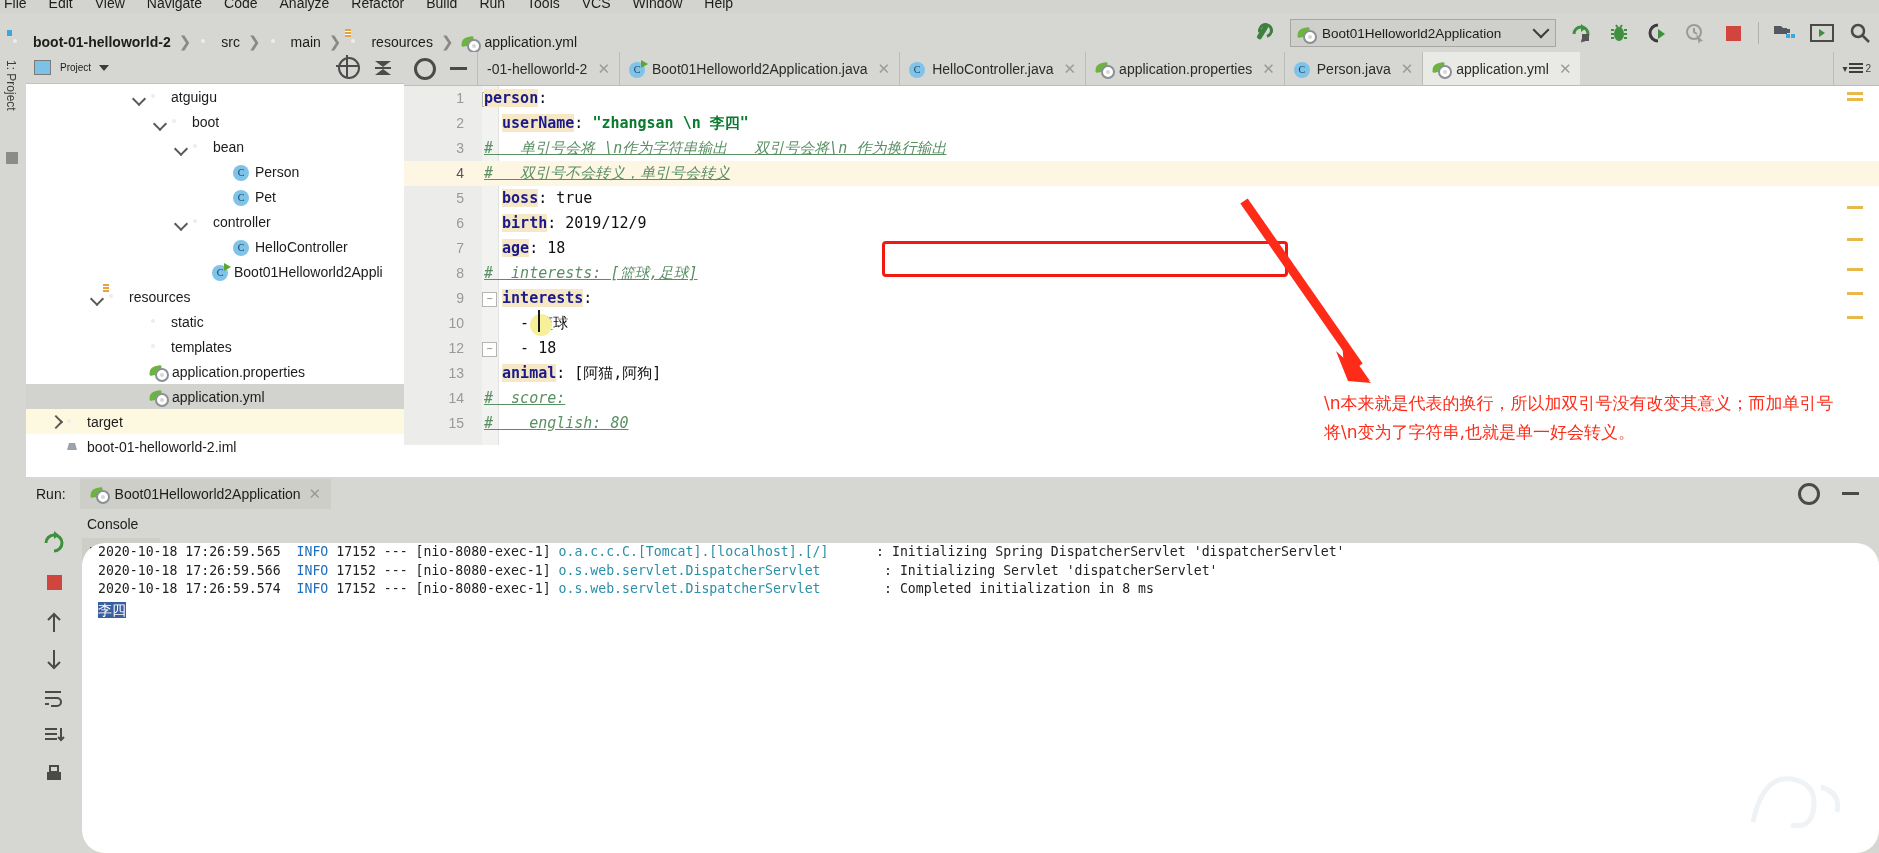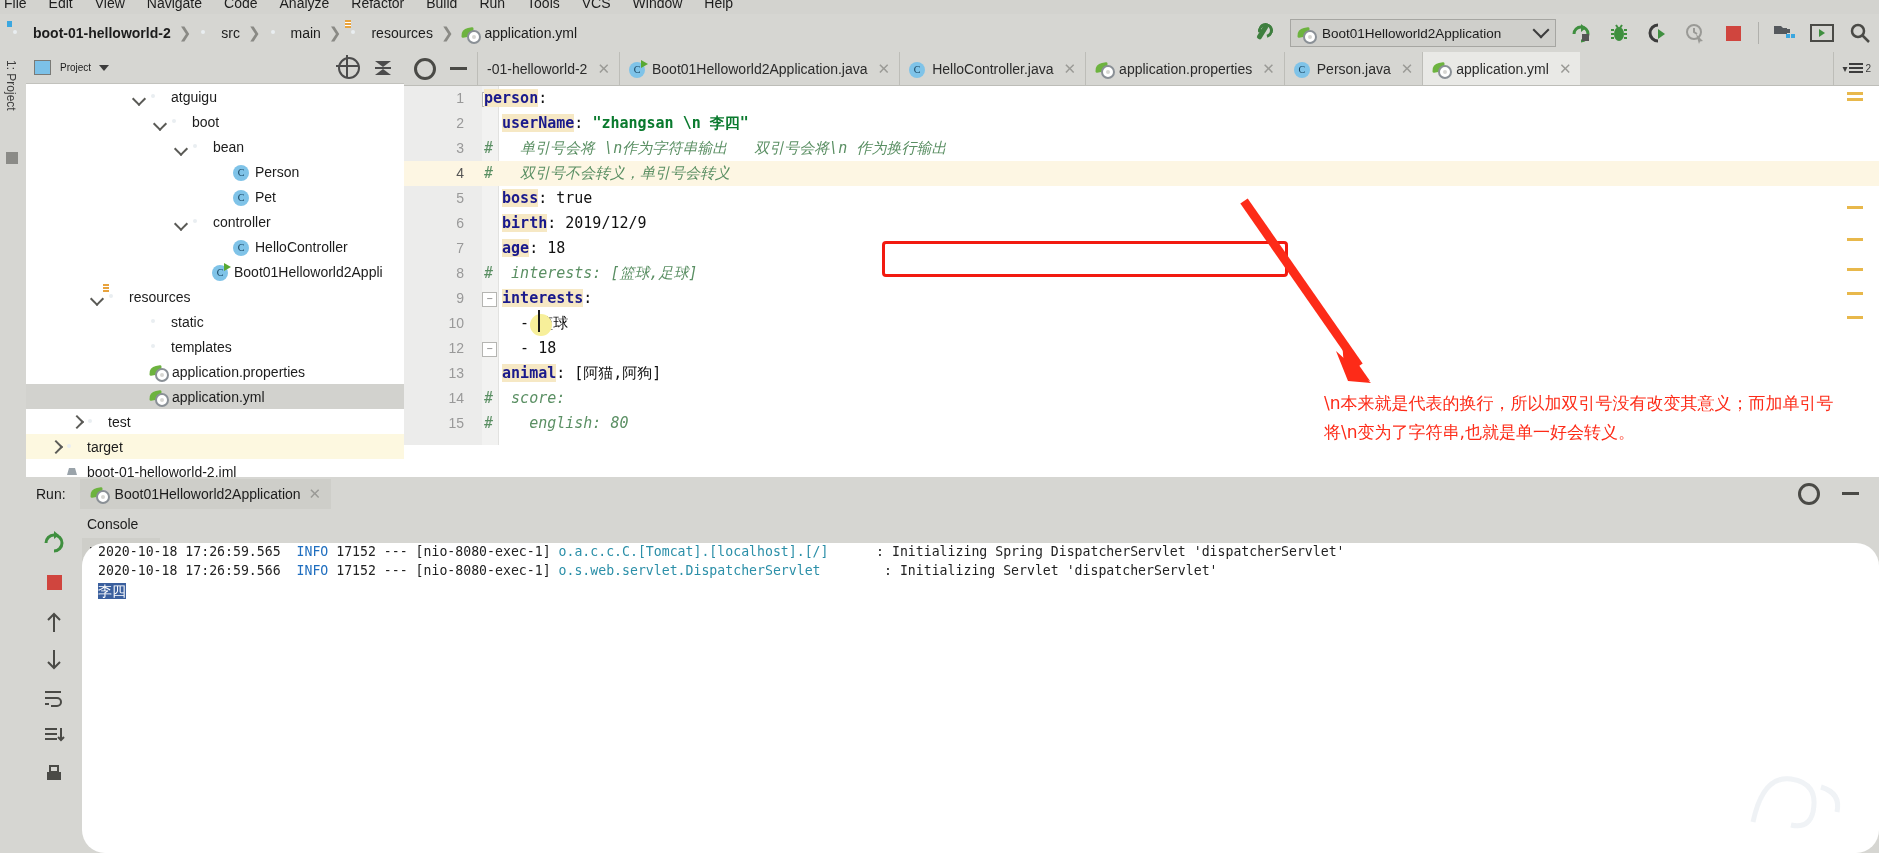--- a/index.html
+++ b/index.html
@@ -5,21 +5,21 @@
   html,body{margin:0;padding:0;background:#fff;}
   body{width:1879px;height:853px;overflow:hidden;font-family:"Liberation Sans",sans-serif;font-size:13px;color:#000;}
   .app{position:relative;width:1879px;height:853px;background:#d6d6d2;}
 
   
   .menubar{position:absolute;left:0;top:0;width:1879px;height:14px;background:#d3d3cf;overflow:hidden;border-bottom:1px solid #b6b6b1;}
   .menubar .items{display:flex;align-items:flex-end;height:14px;padding-left:4px;gap:22px;}
   .menubar .mi{font-size:14px;color:#1d1d1d;line-height:14px;position:relative;top:-4px;white-space:nowrap;}
 
   
-  .navbar{position:absolute;left:0;top:14px;width:1879px;height:38px;background:#d6d6d2;display:flex;align-items:center;}
+  .navbar{position:absolute;left:0;top:14px;width:1879px;height:38px;background:#d6d6d2;display:flex;align-items:flex-end;}
   .crumbs{display:flex;align-items:center;padding-left:8px;gap:3px;}
   .crumb{display:flex;align-items:center;gap:6px;padding:2px 3px;font-size:14px;color:#1c1c1c;white-space:nowrap;}
   .crumb.first{font-weight:bold;}
   .sep{color:#8a8a85;font-size:15px;padding:0 2px;}
   .ico{display:inline-block;width:16px;height:14px;position:relative;flex:0 0 auto;}
   .fld{width:16px;height:12px;background:#a8b0b5;border-radius:1px 3px 2px 2px;position:relative;}
   .fld:after{content:"";position:absolute;left:2px;top:4px;width:4px;height:4px;border-radius:50%;background:#e9eef1;}
   .fld.src:before{content:"";position:absolute;right:-1px;bottom:-1px;width:5px;height:6px;background:#3ba7e0;}
   .fld.res:before{content:"";position:absolute;right:-2px;bottom:-2px;width:6px;height:8px;background:#e8a33d;
     background-image:linear-gradient(#e8a33d 2px,#fff 2px,#fff 3px,#e8a33d 3px,#e8a33d 5px,#fff 5px,#fff 6px,#e8a33d 6px);}
@@ -93,21 +93,21 @@
   .foldstrip{position:absolute;left:78px;top:0;width:16px;height:100%;background:#f2f2f1;border-right:1px solid #e2e2e0;}
   .codelines{position:absolute;left:0;top:0;right:0;top:0;}
   .cl{height:25px;line-height:25px;position:relative;white-space:pre;font-family:"DejaVu Sans Mono","Liberation Mono",monospace;font-size:15px;}
   .cl .num{position:absolute;left:0;width:60px;text-align:right;color:#999;font-size:14px;font-family:"Liberation Sans",sans-serif;}
   .cl .txt{position:absolute;left:80px;}
   .cl.cur{background:#fdf6e3;}
   .cl.cur .num{color:#555;}
   .k{color:#1a1a8c;font-weight:bold;background:#f6e8c4;}
   .plain{color:#111;}
   .str{color:#0a7a2e;font-weight:bold;}
-  .cm{color:#5a8f63;font-style:italic;}
+  .cm{color:#5a8f63;font-style:italic;text-decoration:underline;}
   .marks{position:absolute;right:16px;top:0;width:22px;}
   .mk{position:absolute;right:0;width:16px;height:3px;}
 
   .statusline{position:absolute;left:404px;top:452px;right:0;height:25px;background:#e9e9e6;border-top:1px solid #cfcfca;display:flex;align-items:center;padding-left:84px;font-size:13.5px;color:#3a3a3a;gap:8px;}
 
   
   .anno{position:absolute;pointer-events:none;}
   .redbox{position:absolute;left:478px;top:155px;width:400px;height:30px;border:3px solid #f21a10;border-radius:4px;}
   .annotext{position:absolute;left:920px;top:303px;width:660px;color:#fd2b18;font-size:17px;line-height:29px;font-family:"DejaVu Sans",sans-serif;}
 
@@ -393,26 +393,20 @@
           <span class="tlabel">application.properties</span>
         </div>
         <div class="trow sel">
           <span style="display: inline-block; width: 105px;"></span>
           <span class="arr"></span>
           <span class="ico spring">
             <span class="leaf"></span>
             <span class="gear"></span>
           </span>
           <span class="tlabel">application.yml</span>
-        </div>
-        <div class="trow">
-          <span style="display: inline-block; width: 42px;"></span>
-          <span class="arr right"></span>
-          <span class="ico"><span class="fld"></span></span>
-          <span class="tlabel">test</span>
         </div>
         <div class="trow hl">
           <span style="display: inline-block; width: 21px;"></span>
           <span class="arr right"></span>
           <span class="ico"><span class="fld orange"></span></span>
           <span class="tlabel">target</span>
         </div>
         <div class="trow">
           <span style="display: inline-block; width: 21px;"></span>
           <span class="arr"></span>
@@ -598,20 +592,21 @@
             <rect x="4" y="8" width="14" height="8" fill="#4a4a46"></rect>
             <rect x="7" y="2" width="8" height="6" fill="none" stroke="#4a4a46" stroke-width="2"></rect>
           </svg>
       </div>
     </div>
 
     <div class="consolebody">
       <div id="loglines">
           <div class="logline"><span class="lg-ts">2020-10-18 17:26:59.565  </span><span class="lg-info">INFO</span><span class="lg-pid"> 17152 --- [nio-8080-exec-1] </span><span class="lg-logger">o.a.c.c.C.[Tomcat].[localhost].[/]</span><span class="lg-msg">      : Initializing Spring DispatcherServlet 'dispatcherServlet'</span></div>
           <div class="logline"><span class="lg-ts">2020-10-18 17:26:59.566  </span><span class="lg-info">INFO</span><span class="lg-pid"> 17152 --- [nio-8080-exec-1] </span><span class="lg-logger">o.s.web.servlet.DispatcherServlet</span><span class="lg-msg">        : Initializing Servlet 'dispatcherServlet'</span></div>
+          <div class="logline"><span class="lg-ts">2020-10-18 17:26:59.574  </span><span class="lg-info">INFO</span><span class="lg-pid"> 17152 --- [nio-8080-exec-1] </span><span class="lg-logger">o.s.web.servlet.DispatcherServlet</span><span class="lg-msg">        : Completed initialization in 8 ms</span></div>
         </div>
       <div id="outlines">
           <div class="outline"><span class="selspan">李四</span></div>
         </div>
       <svg class="watermark" viewBox="0 0 110 70">
         <path d="M10 55 Q20 8 48 12 Q76 16 70 45 Q66 62 48 58" fill="none" stroke="#b9c6d6" stroke-width="5"></path>
         <path d="M78 20 Q98 26 94 45" fill="none" stroke="#b9c6d6" stroke-width="5"></path>
       </svg>
     </div>
   </div>

